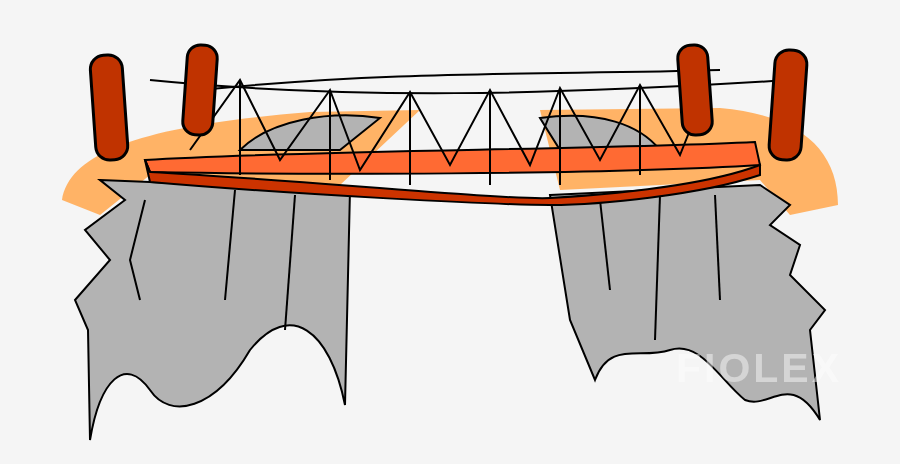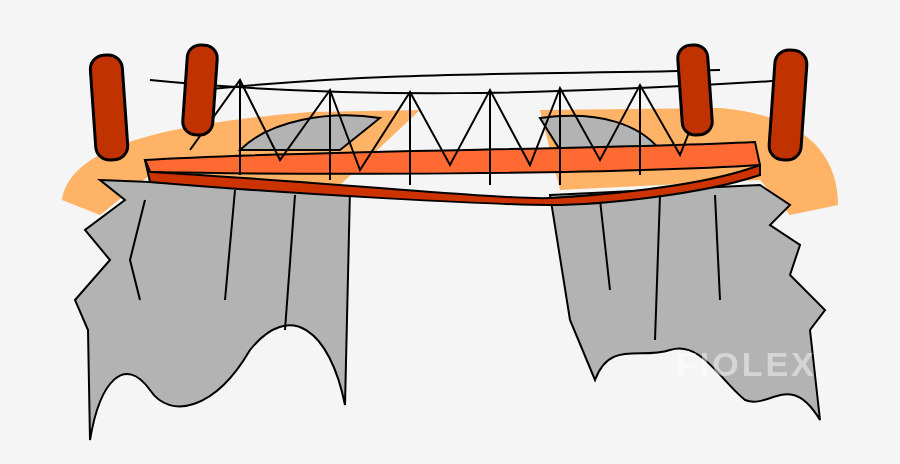--- a/index.html
+++ b/index.html
@@ -1,18 +1,18 @@
 <!DOCTYPE html>
 <html><head>
 <meta charset="utf-8">
 <style>
   html,body{margin:0;padding:0;background:#f5f5f5;}
   .canvas{position:relative;width:900px;height:464px;overflow:hidden;background:#f5f5f5;}
   svg{position:absolute;left:0;top:0;}
-  .wm{position:absolute;left:676px;top:345px;font-family:"Liberation Sans",sans-serif;font-size:34px;font-weight:bold;letter-spacing:3px;color:rgba(255,255,255,0.45);}
+  .wm{position:absolute;left:676px;top:345px;font-family:"Liberation Sans",sans-serif;font-size:41px;font-weight:bold;letter-spacing:3px;color:rgba(255,255,255,0.45);}
 </style>
 </head>
 <body>
 
 <div class="canvas">
 <svg width="900" height="464" viewBox="0 0 900 464">
 
   <path d="M62,200 C70,150 150,125 310,112 L420,110 L340,185 L150,175 L100,215 Z" fill="#ffb366"></path>
 
   <path d="M540,110 L720,108 C800,115 838,150 838,205 L790,215 L760,180 L560,190 Z" fill="#ffb366"></path>

